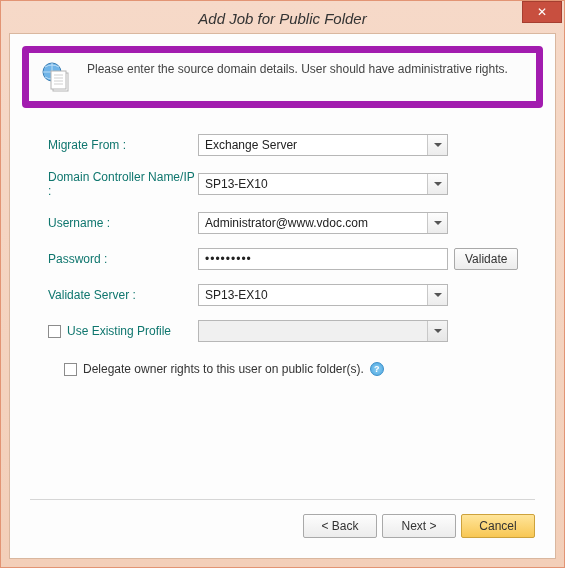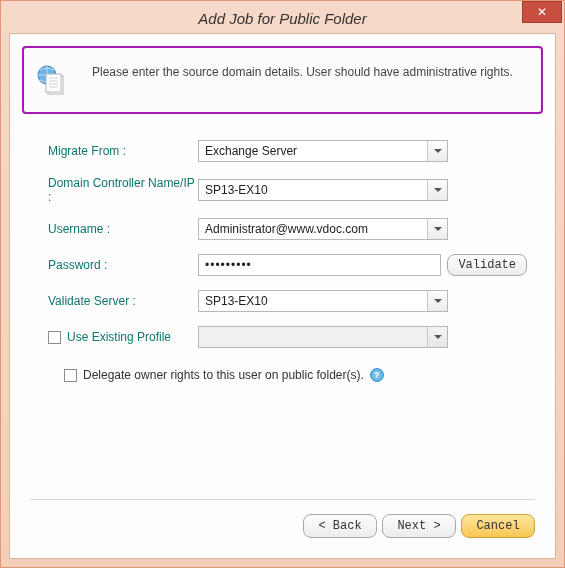--- a/index.html
+++ b/index.html
@@ -32,24 +32,24 @@
   }
   .close-btn .x { font-family: Arial; font-size: 12px; }
   .content {
     flex: 1; margin: 2px 8px 8px 8px;
     background: #fdfdfd;
     border: 1px solid #d9b79f;
     display: flex; flex-direction: column;
   }
   .intro {
     margin: 12px 12px 0 12px;
-    border: 2px solid #a21caf;
+    border: 7px solid #a21caf;
     border-radius: 4px;
-    padding: 16px 12px;
-    display: flex; align-items: flex-start; gap: 24px;
+    padding: 8px 12px;
+    display: flex; align-items: flex-start; gap: 14px;
     background: #fcfcfc;
   }
   .intro-text { color: #444; font-size: 12px; line-height: 1.35; }
   .doc-icon { width: 32px; height: 32px; flex: none; }
   .form {
     padding: 26px 28px 0 38px;
     font-size: 12px; color: #333;
   }
   .row {
     display: flex; align-items: center;
@@ -81,21 +81,21 @@
   }
   .combo.disabled { background: #f0f0f0; }
   .combo.disabled .drop { background: linear-gradient(#f4f4f4,#e6e6e6); }
   .caret { width:0;height:0;border-left:4px solid transparent;border-right:4px solid transparent;border-top:4px solid #555; }
   .btn {
     height: 22px; padding: 0 10px;
     border: 1px solid #a9a9a9;
     background: linear-gradient(#fdfdfd,#ececec);
     font-size: 12px; color: #333;
     display: flex; align-items: center; justify-content: center;
-    border-radius: 8px; cursor: pointer; font-family: Liberation Mono, monospace;
+    border-radius: 2px; cursor: pointer;
   }
   .chkrow { display:flex; align-items:center; gap:6px; margin-bottom:14px; }
   .chk {
     width: 13px; height: 13px;
     border: 1px solid #8c8c8c; background: #fff;
     cursor: pointer; flex:none;
   }
   .chkrow.wide { margin-top: 20px; padding-left: 0; margin-left: 16px; }
   .help {
     width: 14px; height: 14px; border-radius: 50%;

